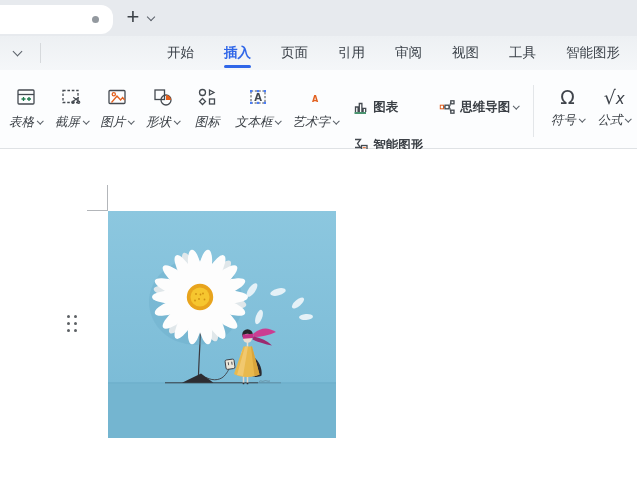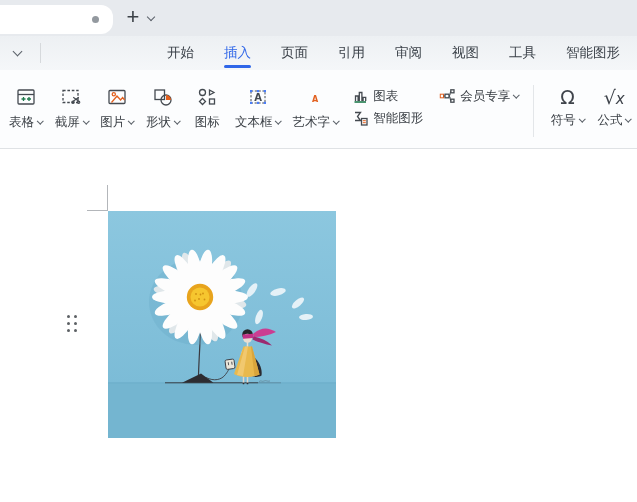--- a/index.html
+++ b/index.html
@@ -14,31 +14,31 @@
   .newtab-btn { position:absolute; left:121px; top:3px; width:24px; height:30px; font-size:22px; font-weight:400; color:#3c4147; text-align:center; line-height:28px; cursor:default; }
   .chev { display:inline-block; width:6px; height:6px; border-right:1.5px solid #5a6068; border-bottom:1.5px solid #5a6068; transform:rotate(45deg); }
   .tablist-chev { position:absolute; left:148px; top:14px; }
 
   
   .menubar { position:relative; height:34px; background:linear-gradient(#edf0f3,#f5f7f9);padding-left:48px; }
   .collapse-chev { position:absolute; left:14px; top:12px; width:7px; height:7px; border-width:1.6px; }
   .menubar-divider { position:absolute; left:40px; top:7px; width:1px; height:20px; background:#d6d9dc; }
   .mtabs { position:absolute; left:167px; top:0; height:34px; display:flex; gap:30px; align-items:center; }
   .mtab { position:relative; font-size:13.5px; color:#3a4048; height:34px; line-height:34px; white-space:nowrap; cursor:default; }
-  .mtab.active { color:#2f66e8; font-weight:normal; }
+  .mtab.active { color:#2f66e8; font-weight:bold; }
   .mtab.active::after { content:""; position:absolute; left:0; right:0; bottom:2px; height:3px; border-radius:2px; background:#2f66e8; }
 
   
   .ribbon { position:relative; height:79px; background:#fcfdfe; border-bottom:1px solid #dfe2e5; display:flex; align-items:flex-start; padding:14px 0 0 3px; }
   .rbtn { display:flex; flex-direction:column; align-items:center; cursor:default; }
   .rbtn .ricon { height:26px; display:flex; align-items:center; justify-content:center; }
-  .rlabel { margin-top:4px; font-size:12.5px; color:#3b4046; white-space:nowrap; display:flex; align-items:center; }
+  .rlabel { margin-top:4px; font-size:12.5px; color:#3b4046; white-space:nowrap; display:flex; align-items:center;font-style:italic; }
   .chev-s { display:inline-block; width:4.5px; height:4.5px; border-right:1.2px solid #5a6068; border-bottom:1.2px solid #5a6068; transform:rotate(45deg) translate(-1px,-1px); margin-left:4px; }
   .w46 { width:46px; } .w44 { width:44px; } .w58 { width:58px; }
-  .stackcol { display:flex; flex-direction:column; gap:0; margin-left:8px; margin-top:1px; }
+  .stackcol { display:flex; flex-direction:column; gap:16px; margin-left:8px; margin-top:12px;font-weight:bold; }
   .sbtn { display:flex; align-items:center; height:22px; font-size:12.5px; color:#3b4046; white-space:nowrap; cursor:default; }
   .sbtn svg { margin-right:5px; }
   .ribbon-divider { width:1px; height:52px; background:#e3e6e9; margin:1px 0 0 14px; }
   .symcol { display:flex; flex-direction:column; align-items:center; cursor:default; }
   .sym-glyph { height:26px; line-height:26px; font-size:19px; color:#3f444b; font-family:"DejaVu Sans",sans-serif; }
   .sym-x { font-style:italic; font-size:15px; }
   .msym { margin-left:12px; width:44px; } .msym2 { margin-left:2px; width:46px; }
 
   
   .docarea { position:relative; height:353px; background:#ffffff; }
@@ -207,21 +207,21 @@
 
     <div class="stackcol" style="margin-left:16px;">
       <div class="sbtn">
         <svg class="ric" width="16" height="16" viewBox="0 0 16 16">
           <rect x="6" y="6.2" width="4" height="3.6"></rect>
           <rect x="1.3" y="6.2" width="3.2" height="3.6" stroke="#e2601f" stroke-width="1"></rect>
           <rect x="11.8" y="1.8" width="3.2" height="3"></rect>
           <rect x="11.8" y="11.2" width="3.2" height="3"></rect>
           <path d="M10 8 C11.6 8 11 3.3 11.8 3.3 M10 8 C11.6 8 11 12.7 11.8 12.7 M6 8 H4.5" stroke-width="1"></path>
         </svg>
-        <span>会员专享</span>
+        <span>思维导图</span>
         <i class="chev-s"></i>
       </div>
     </div>
 
     <div class="ribbon-divider"></div>
 
     <div class="symcol msym">
       <div class="sym-glyph">Ω</div>
       <span class="rlabel" style="margin-top:2px;">
           <span>符号</span>

